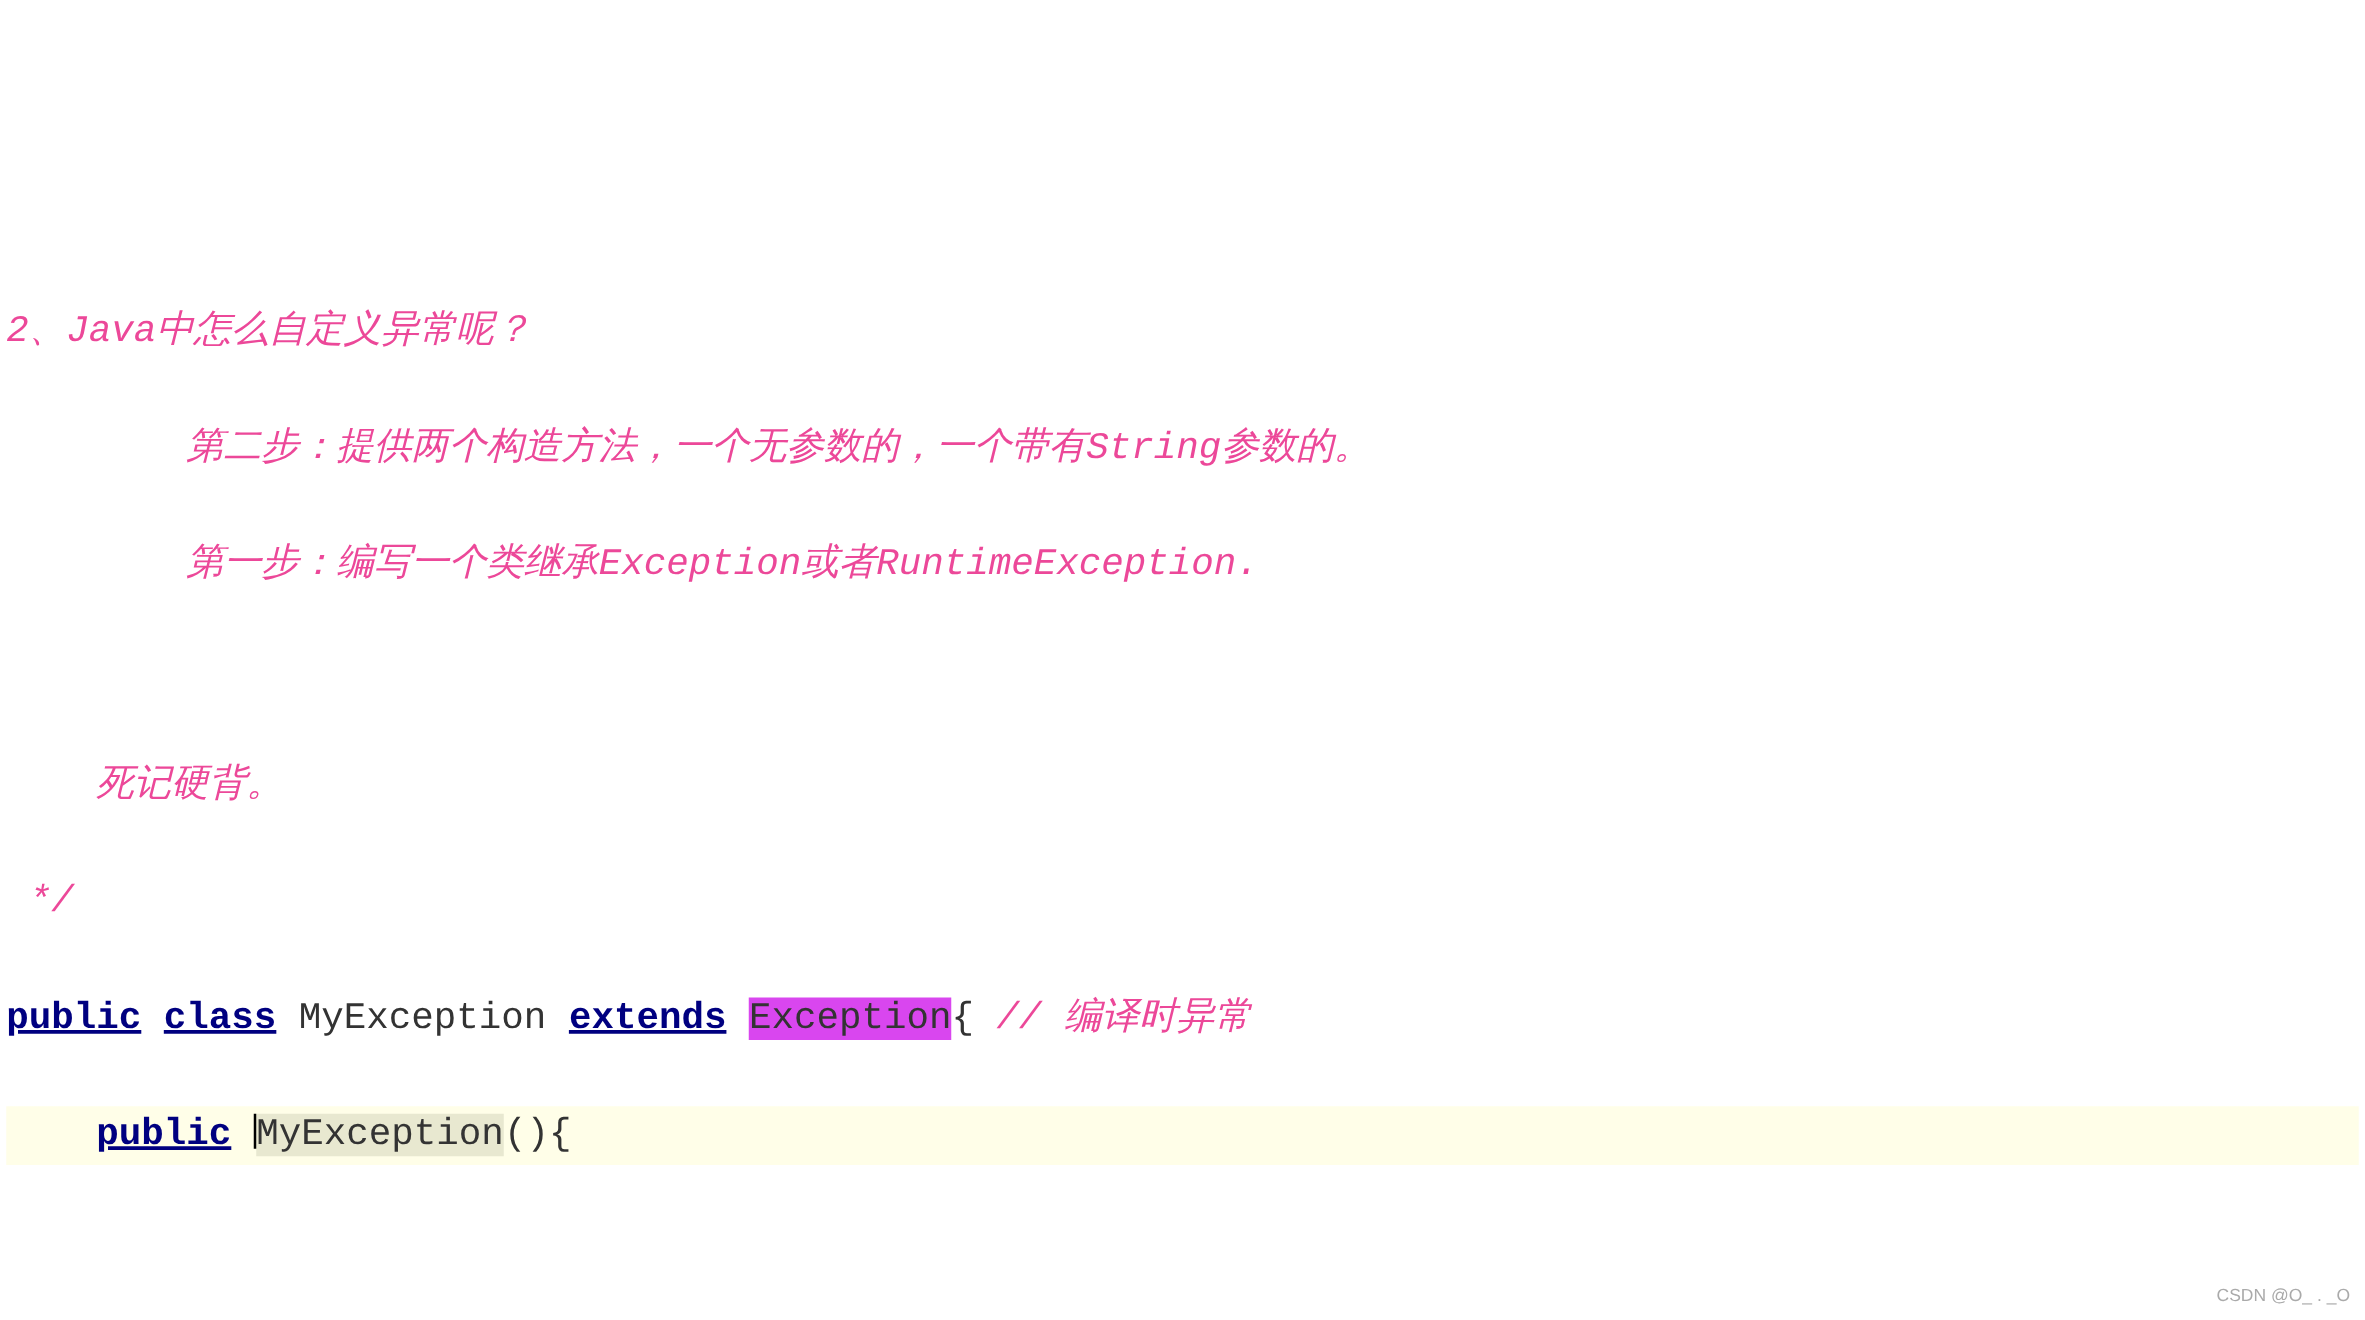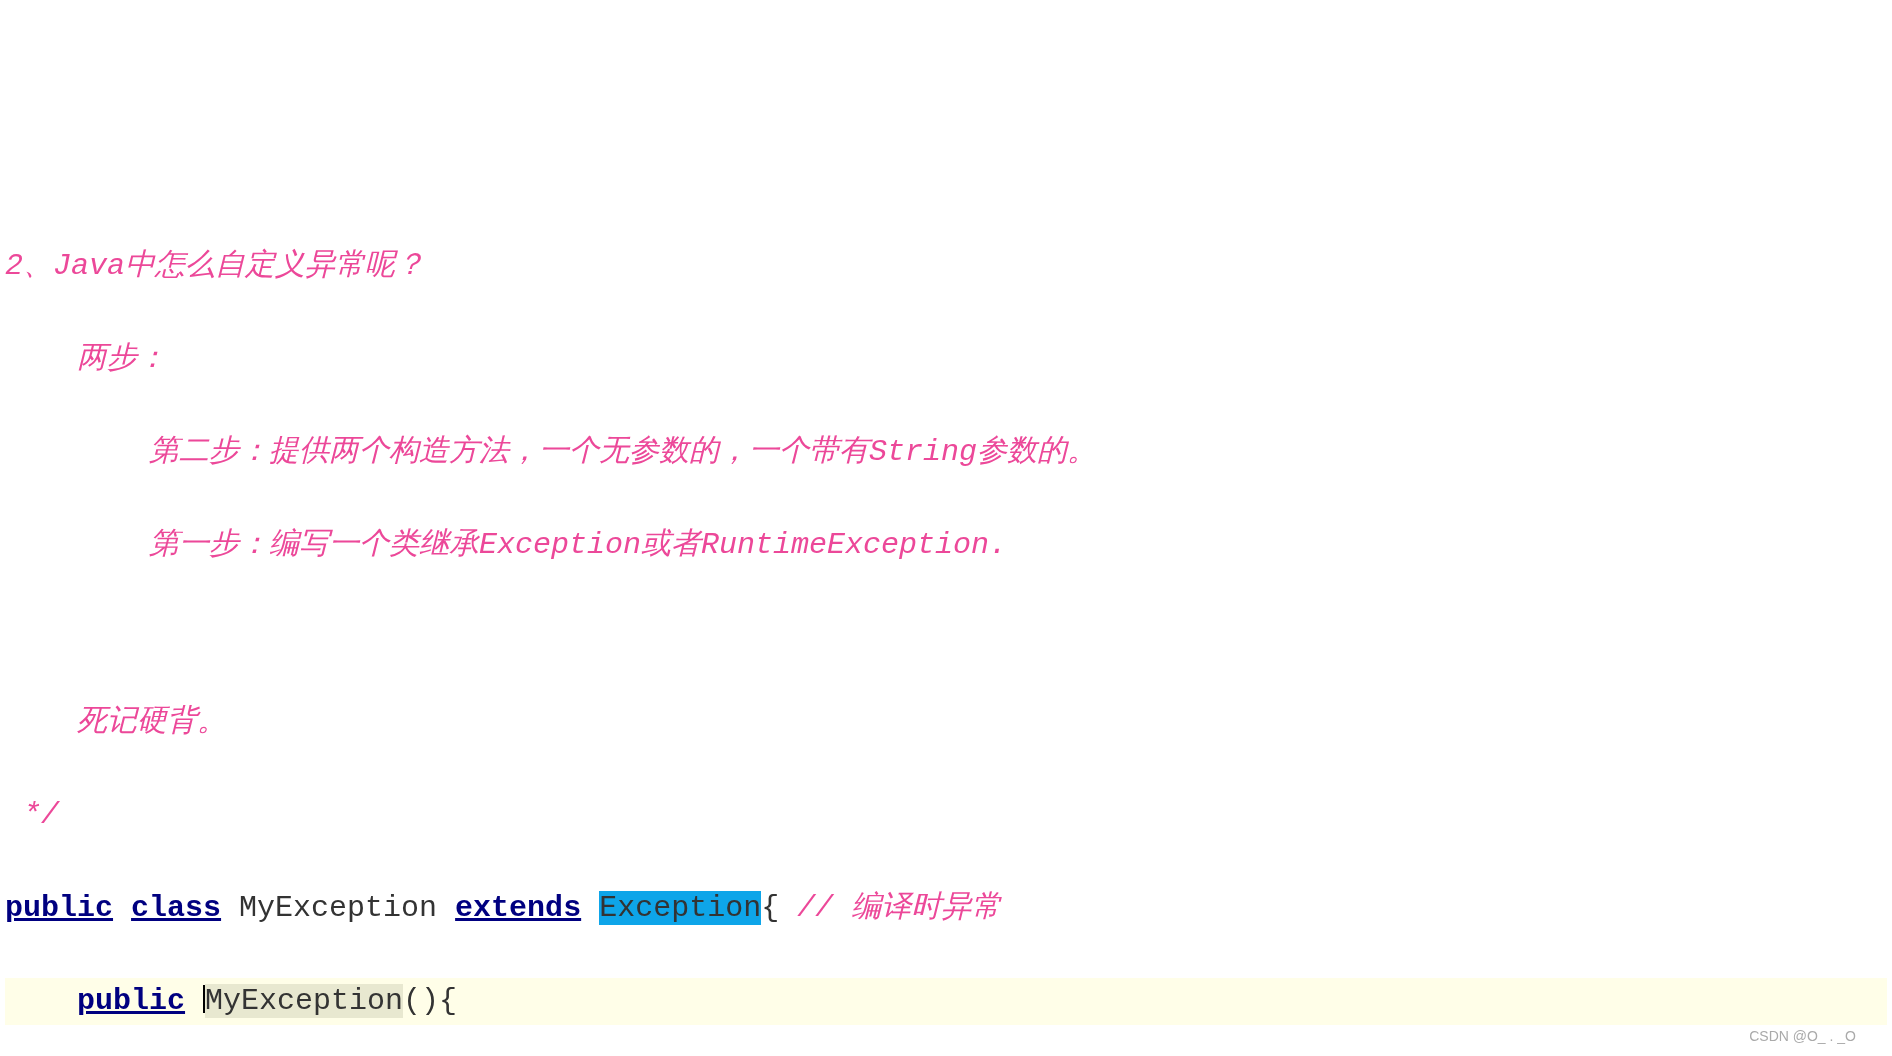--- a/index.html
+++ b/index.html
@@ -42,39 +42,38 @@
       top: -2px;
     }
     .line {
       display: block;
       min-height: 38px;
     }
     .highlighted-line {
       background: linear-gradient(to right, #fffee8 0%, #fffee8 100%);
     }
     .selection-bg {
-      background: #0ea5e9;
+      background: #d946ef;
     }
     .watermark {
       position: fixed;
       bottom: 8px;
-      right: 36px;
+      right: 12px;
       font-size: 14px;
       color: #aaa;
       font-family: sans-serif;
     }
   </style>
 </head>
 <body>
 
 
 
 <div class="code-container">
 <span class="line comment">2、Java中怎么自定义异常呢？</span>
-<span class="line comment">    两步：</span>
 <span class="line comment">        第二步：提供两个构造方法，一个无参数的，一个带有String参数的。</span>
 <span class="line comment">        第一步：编写一个类继承Exception或者RuntimeException.</span>
 <span class="line comment"></span>
 <span class="line comment">    死记硬背。</span>
 <span class="line comment"> */</span>
 <span class="line"><span class="keyword">public</span> <span class="keyword">class</span><span> MyException </span><span class="keyword">extends</span><span> </span><span class="selection-bg">Exception</span><span>{ </span><span class="comment">// 编译时异常</span></span>
 <span class="line highlighted-line"><span>    </span><span class="keyword">public</span><span> </span><span class="cursor"></span><span class="highlighted-bg">MyException</span><span>(){</span></span>
 
 
 

